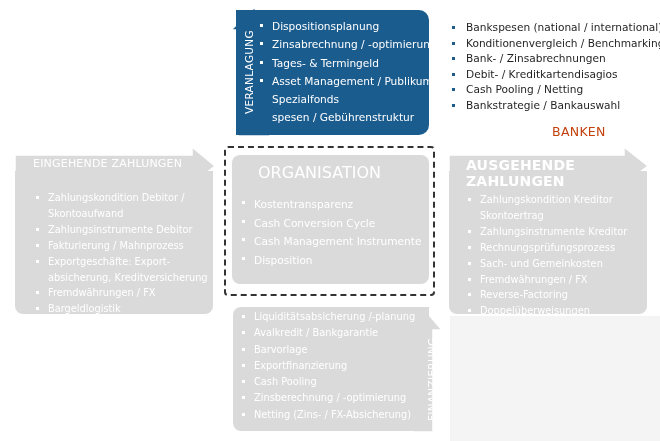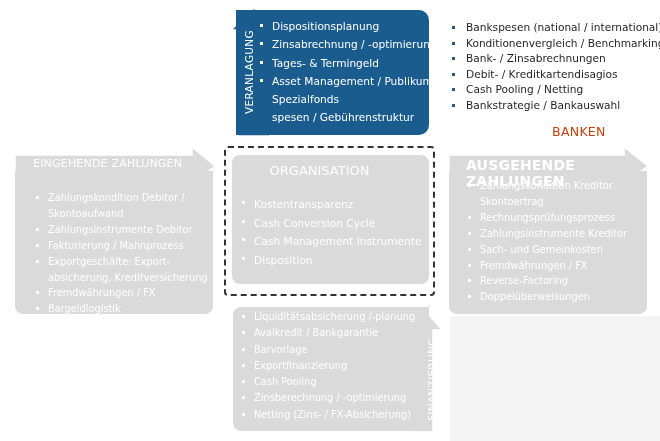--- a/index.html
+++ b/index.html
@@ -22,31 +22,31 @@
   #banken-list li { padding-left:19px; }
   #banken-list li::before { background:#1b5c8e; left:5px; top:6px; }
   #banken-title { left:517px; top:124px; font-size:12.5px; color:#c2410c; letter-spacing:0.3px;margin-left:35px; }
 
   
   #org-frame { left:224px; top:146px; width:207px; height:146px; border:2px dashed #333; border-radius:4px; }
 
   
   .panel { background:#dadada; border-radius:8px; }
   #org-box { left:232px; top:155px; width:197px; height:129px; }
-  #org-title { left:232px; top:163px; width:175px; text-align:center; color:#ffffff; font-size:13px; }
+  #org-title { left:232px; top:163px; width:175px; text-align:center; color:#ffffff; font-size:16px; }
   #org-list { left:240px; top:195px; color:#ffffff; font-size:10.6px; line-height:18.5px; }
   #org-list li::before { background:#ffffff; }
 
   #ein-box { left:15px; top:171px; width:198px; height:143px; border-radius:0 0 8px 8px; }
   #ein-list { left:34px; top:190px; color:#ffffff; font-size:9.8px; line-height:15.9px; }
   #ein-list li::before { background:#ffffff; }
   #ein-title { left:33px; top:157px; color:#ffffff; font-size:11px; letter-spacing:0.2px; }
 
   #aus-box { left:449px; top:171px; width:198px; height:143px; border-radius:0 0 8px 8px; }
-  #aus-list { left:466px; top:178px; color:#ffffff; font-size:9.8px; line-height:15.9px; }
+  #aus-list { left:466px; top:192px; color:#ffffff; font-size:9.8px; line-height:15.9px; }
   #aus-list li::before { background:#ffffff; }
   #aus-title { left:466px; top:157px; color:#ffffff; font-size:14px; font-weight:bold; letter-spacing:0.2px; }
 
   #fin-box { left:233px; top:307px; width:196px; height:124px; border-radius:8px 0 8px 8px; }
   #fin-list { left:240px; top:309px; color:#ffffff; font-size:9.8px; line-height:16.3px; }
   #fin-list li::before { background:#ffffff; }
 
   .rot { transform-origin:left top; transform:rotate(-90deg); white-space:nowrap; }
   #veranl-label { left:243px; top:114px; color:#ffffff; font-size:10.5px; letter-spacing:0.3px; }
   #fin-label { left:426px; top:421px; color:#ffffff; font-size:10.5px; letter-spacing:0.3px; }
@@ -112,22 +112,22 @@
   <li>Cash Conversion Cycle</li>
   <li>Cash Management Instrumente</li>
   <li>Disposition</li>
 </ul>
 
 <div class="abs panel" id="aus-box"></div>
 <div class="abs" id="aus-title">AUSGEHENDE ZAHLUNGEN</div>
 <ul class="abs" id="aus-list">
   <li>Zahlungskondition Kreditor</li>
   <li class="cont">Skontoertrag</li>
+  <li>Zahlungsinstrumente Kreditor</li>
   <li>Rechnungsprüfungsprozess</li>
-  <li>Zahlungsinstrumente Kreditor</li>
   <li>Sach- und Gemeinkosten</li>
   <li>Fremdwährungen / FX</li>
   <li>Reverse-Factoring</li>
   <li>Doppelüberweisungen</li>
 </ul>
 
 <div class="abs panel" id="fin-box"></div>
 <ul class="abs" id="fin-list">
   <li>Liquiditätsabsicherung /-planung</li>
   <li>Avalkredit / Bankgarantie</li>

